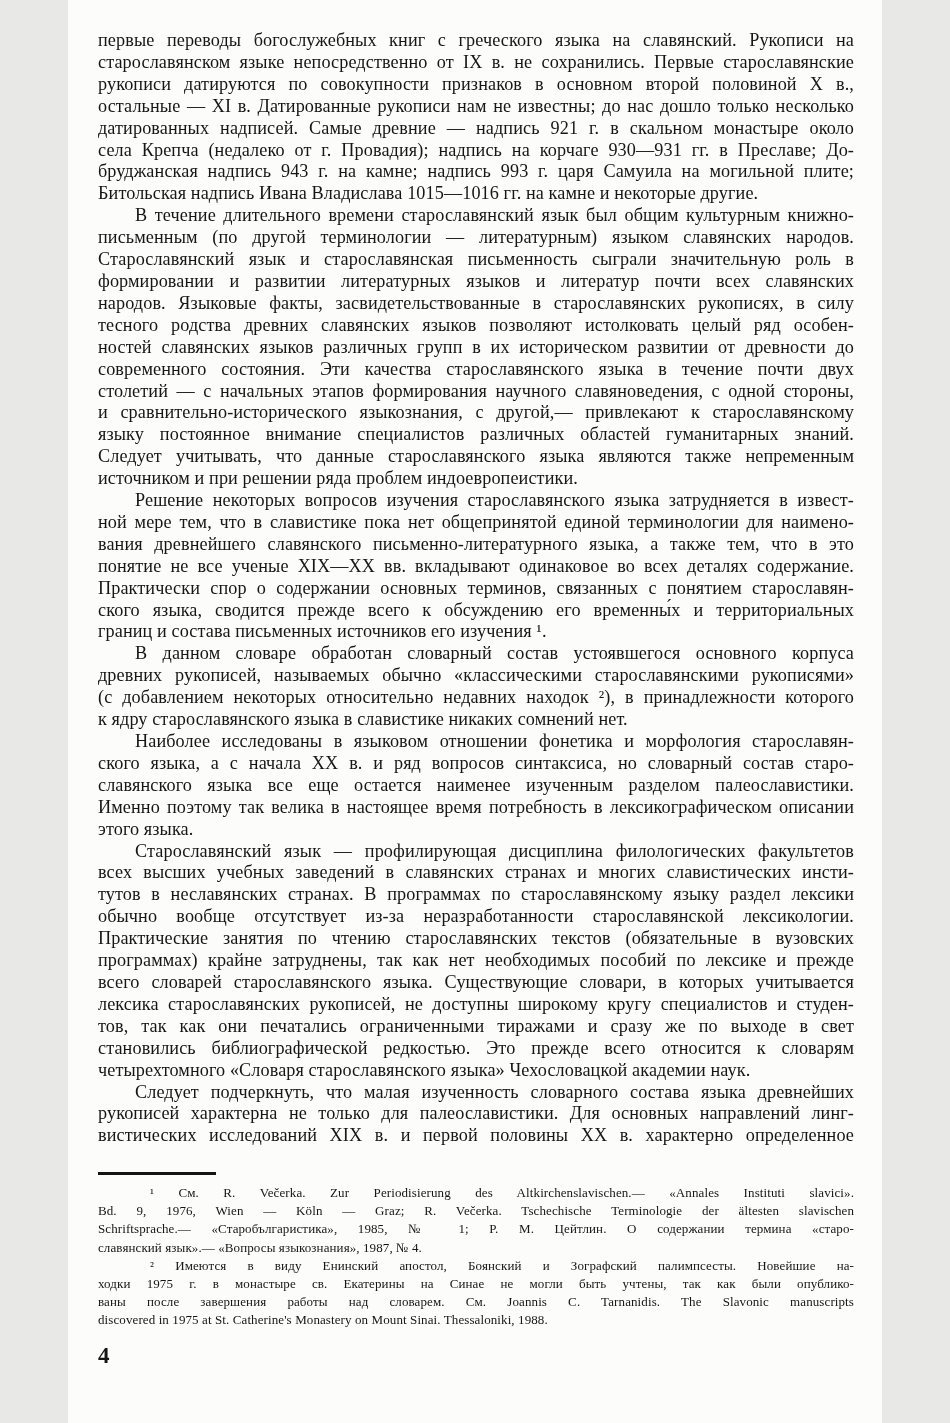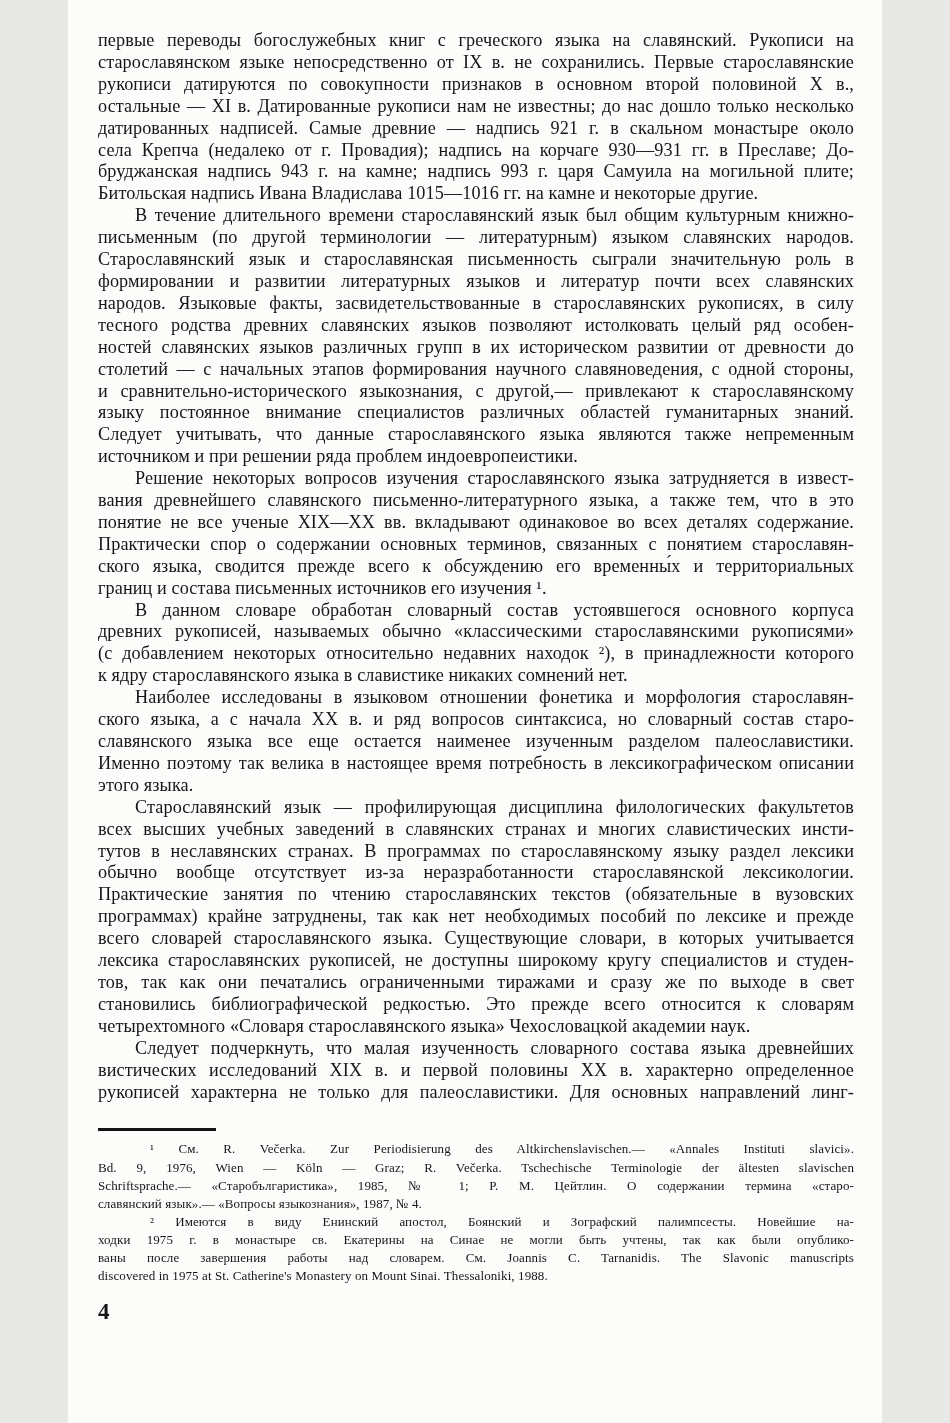--- a/index.html
+++ b/index.html
@@ -77,28 +77,30 @@
         <div class="line end">Битольская надпись Ивана Владислава 1015—1016 гг. на камне и некоторые другие.</div>
       </div>
       <div class="paragraph">
         <div class="line first">В течение длительного времени старославянский язык был общим культурным книжно-</div>
         <div class="line">письменным (по другой терминологии — литературным) языком славянских народов.</div>
         <div class="line">Старославянский язык и старославянская письменность сыграли значительную роль в</div>
         <div class="line">формировании и развитии литературных языков и литератур почти всех славянских</div>
         <div class="line">народов. Языковые факты, засвидетельствованные в старославянских рукописях, в силу</div>
         <div class="line">тесного родства древних славянских языков позволяют истолковать целый ряд особен-</div>
         <div class="line">ностей славянских языков различных групп в их историческом развитии от древности до</div>
+        <div class="line">современного состояния. Эти качества старославянского языка в течение почти двух</div>
         <div class="line">столетий — с начальных этапов формирования научного славяноведения, с одной стороны,</div>
         <div class="line">и сравнительно-исторического языкознания, с другой,— привлекают к старославянскому</div>
         <div class="line">языку постоянное внимание специалистов различных областей гуманитарных знаний.</div>
         <div class="line">Следует учитывать, что данные старославянского языка являются также непременным</div>
         <div class="line end">источником и при решении ряда проблем индоевропеистики.</div>
       </div>
       <div class="paragraph">
         <div class="line first">Решение некоторых вопросов изучения старославянского языка затрудняется в извест-</div>
+        <div class="line">ной мере тем, что в славистике пока нет общепринятой единой терминологии для наимено-</div>
         <div class="line">вания древнейшего славянского письменно-литературного языка, а также тем, что в это</div>
         <div class="line">понятие не все ученые XIX—XX вв. вкладывают одинаковое во всех деталях содержание.</div>
         <div class="line">Практически спор о содержании основных терминов, связанных с понятием старославян-</div>
         <div class="line">ского языка, сводится прежде всего к обсуждению его временны́х и территориальных</div>
         <div class="line end">границ и состава письменных источников его изучения ¹.</div>
       </div>
       <div class="paragraph">
         <div class="line first">В данном словаре обработан словарный состав устоявшегося основного корпуса</div>
         <div class="line">древних рукописей, называемых обычно «классическими старославянскими рукописями»</div>
         <div class="line">(с добавлением некоторых относительно недавних находок ²), в принадлежности которого</div>
@@ -119,22 +121,22 @@
         <div class="line">Практические занятия по чтению старославянских текстов (обязательные в вузовских</div>
         <div class="line">программах) крайне затруднены, так как нет необходимых пособий по лексике и прежде</div>
         <div class="line">всего словарей старославянского языка. Существующие словари, в которых учитывается</div>
         <div class="line">лексика старославянских рукописей, не доступны широкому кругу специалистов и студен-</div>
         <div class="line">тов, так как они печатались ограниченными тиражами и сразу же по выходе в свет</div>
         <div class="line">становились библиографической редкостью. Это прежде всего относится к словарям</div>
         <div class="line end">четырехтомного «Словаря старославянского языка» Чехословацкой академии наук.</div>
       </div>
       <div class="paragraph">
         <div class="line first">Следует подчеркнуть, что малая изученность словарного состава языка древнейших</div>
+        <div class="line">рукописей характерна не только для палеославистики. Для основных направлений линг-</div>
         <div class="line">вистических исследований XIX в. и первой половины XX в. характерно определенное</div>
-        <div class="line">рукописей характерна не только для палеославистики. Для основных направлений линг-</div>
       </div>
     </main>
   <div class="footnote-rule"></div>
   <section class="footnotes">
       <div class="paragraph">
         <div class="line first">¹ См. R. Večerka. Zur Periodisierung des Altkirchenslavischen.— «Annales Instituti slavici».</div>
         <div class="line">Bd. 9, 1976, Wien — Köln — Graz; R. Večerka. Tschechische Terminologie der ältesten slavischen</div>
         <div class="line">Schriftsprache.— «Старобългаристика», 1985, № 1; Р. М. Цейтлин. О содержании термина «старо-</div>
         <div class="line end">славянский язык».— «Вопросы языкознания», 1987, № 4.</div>
       </div>

